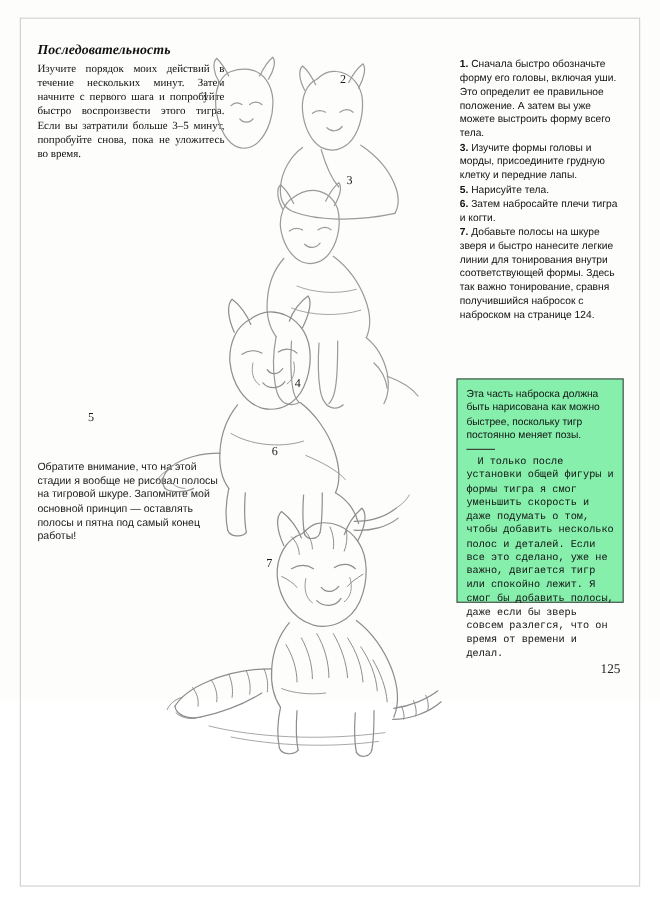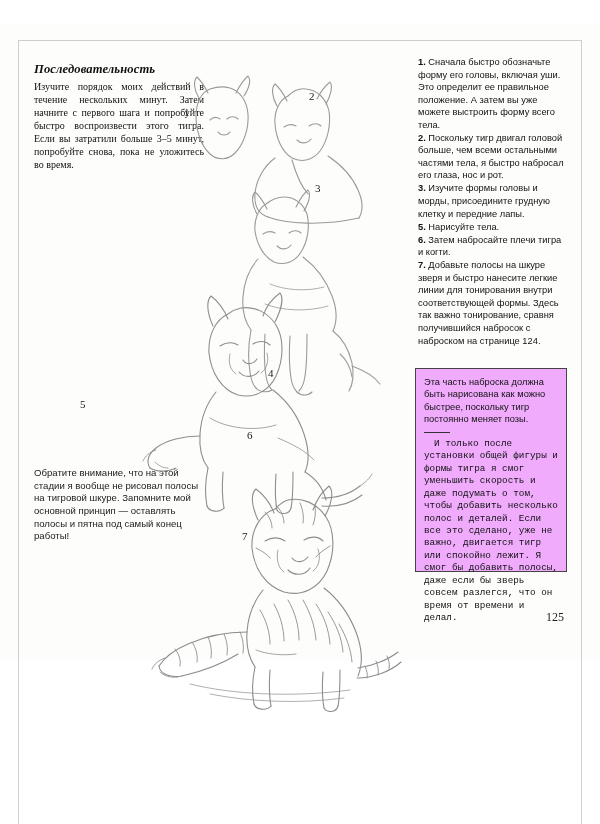--- a/index.html
+++ b/index.html
@@ -12,21 +12,20 @@
     background: #ffffff;
     font-family: "Liberation Serif", serif;
     color: #111;
     overflow: hidden;
   }
   .page {
     position: relative;
     width: 600px;
     height: 636px;
     background: #fdfdfc;
-    margin-top: 24px;
   }
   .page-frame {
     position: absolute;
     left: 18px;
     top: 16px;
     width: 564px;
     height: 790px;
     border: 1px solid #cfcfcf;
     box-sizing: border-box;
   }
@@ -50,33 +49,33 @@
   .body-serif {
     font-family: "Liberation Serif", serif;
     font-size: 10px;
     line-height: 1.30;
     text-align: justify;
   }
 
   .note-left {
     position: absolute;
     left: 34px;
-    top: 443px;
+    top: 419px;
     width: 175px;
     font-family: "Liberation Sans", sans-serif;
     font-size: 9.6px;
     line-height: 1.32;
     color: #1a1a1a;
   }
 
   
   .right-col {
     position: absolute;
     left: 418px;
-    top: 32px;
+    top: 52px;
     width: 148px;
     font-family: "Liberation Sans", sans-serif;
     font-size: 9.3px;
     line-height: 1.35;
     color: #111;
   }
   .right-col p {
     margin: 0 0 0.5px 0;
     text-align: left;
   }
@@ -89,21 +88,21 @@
     left: 415px;
     top: 344px;
     width: 152px;
     height: 204px;
     border: 1px solid #444;
     box-sizing: border-box;
     padding: 7px 8px 6px 8px;
     font-family: "Liberation Sans", sans-serif;
     font-size: 9.3px;
     line-height: 1.34;
-    background: #f0abfc;
+    background: #86efac;
   }
   .callout p {
     margin: 0;
   }
   .callout .rule {
     width: 26px;
     height: 0;
     border-top: 1px solid #333;
     margin: 6px 0 5px 0;
   }
@@ -127,21 +126,21 @@
   .num {
     position: absolute;
     font-family: "Liberation Serif", serif;
     font-size: 11px;
     color: #1a1a1a;
   }
 
   .page-number {
     position: absolute;
     right: 36px;
-    bottom: 35px;
+    bottom: 20px;
     font-family: "Liberation Serif", serif;
     font-size: 12px;
     color: #222;
   }
 </style>
 </head>
 <body>
 
 <div class="page">
   <div class="page-frame"></div>
@@ -150,21 +149,20 @@
     <div class="heading">
       <div>Последовательность</div>
     </div>
     <div class="body-serif">Изучите порядок моих действий в течение нескольких минут. Затем начните с первого шага и попробуйте быстро воспроизвести этого тигра. Если вы затратили больше 3–5 минут, попробуйте снова, пока не уложитесь во время.</div>
   </div>
 
   <div class="note-left">Обратите внимание, что на этой стадии я вообще не рисовал полосы на тигровой шкуре. Запомните мой основной принцип — оставлять полосы и пятна под самый конец работы!</div>
 
   <div class="right-col">
     <p><b>1.</b> <span>Сначала быстро обозначьте форму его головы, включая уши. Это определит ее правильное положение. А затем вы уже можете выстроить форму всего тела.</span></p>
-    <p><b>2.</b> <span>Поскольку тигр двигал головой больше, чем всеми остальными частями тела, я быстро набросал его глаза, нос и рот.</span></p>
     <p><b>3.</b> <span>Изучите формы головы и морды, присоедините грудную клетку и передние лапы.</span></p>
     <p><b>5.</b> <span>Нарисуйте тела.</span></p>
     <p><b>6.</b> <span>Затем набросайте плечи тигра и когти.</span></p>
     <p><b>7.</b> <span>Добавьте полосы на шкуре зверя и быстро нанесите легкие линии для тонирования внутри соответствующей формы. Здесь так важно тонирование, сравня получившийся набросок с наброском на странице 124.</span></p>
   </div>
 
   <div class="callout">
     <p>Эта часть наброска должна быть нарисована как можно быстрее, поскольку тигр постоянно меняет позы.</p>
     <div class="rule"></div>
     <p class="indent">И только после установки общей фигуры и формы тигра я смог уменьшить скорость и даже подумать о том, чтобы добавить несколько полос и деталей. Если все это сделано, уже не важно, двигается тигр или спокойно лежит. Я смог бы добавить полосы, даже если бы зверь совсем разлегся, что он время от времени и делал.</p>

